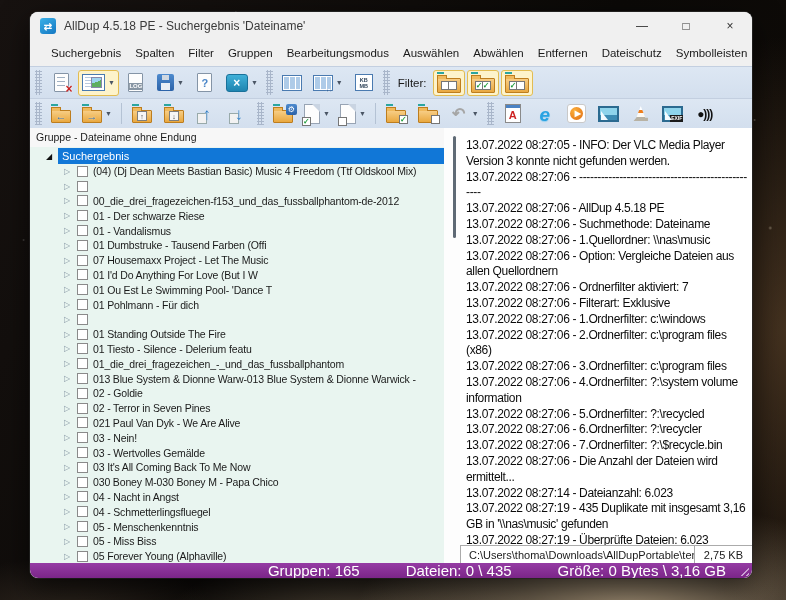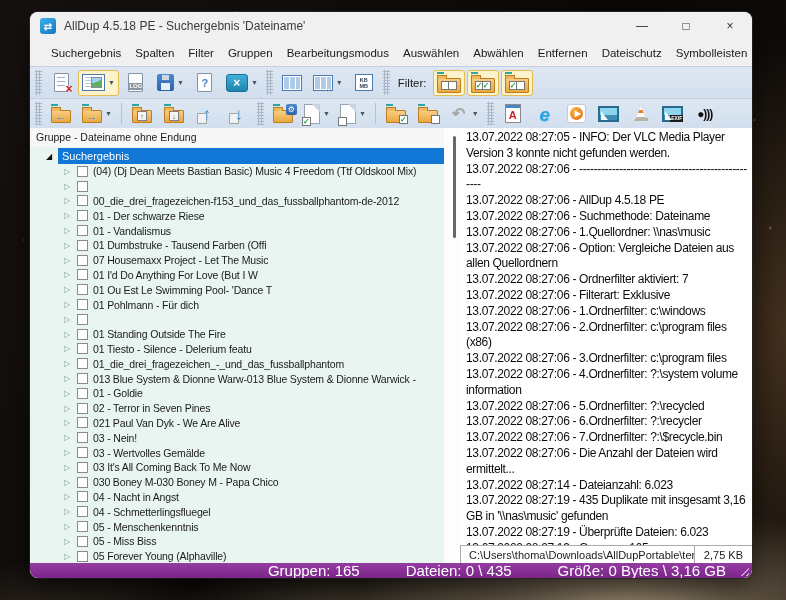--- a/index.html
+++ b/index.html
@@ -129,21 +129,21 @@
   .rootlbl { flex:1 1 auto; background:#1177d7; color:#fff; font-size:11px; padding:1px 4px; height:16px; line-height:14px; }
   .trow { height:14.8px; display:flex; align-items:center; padding-left:34px; white-space:nowrap; overflow:hidden; }
   .texp { width:13px; font-size:8px; color:#8a9aa6; flex:0 0 auto; }
   .tcb { width:11px; height:11px; background:#fff; border:1px solid #8a8a8a; margin-right:5px; flex:0 0 auto; }
   .tlbl { font-size:10.5px; letter-spacing:-0.15px; color:#1a1a1a; }
 
   .gutter { width:16px; flex:0 0 auto; background:#fdfdfd; position:relative; }
   .gthumb { position:absolute; left:9px; top:8px; width:3px; height:102px; background:#5f6a75; border-radius:2px; }
 
   .rightcol { flex:1 1 auto; display:flex; flex-direction:column; min-width:0; }
-  .log { flex:1 1 auto; background:#fff; overflow:hidden; padding:2px 2px 0 6px; }
+  .log { flex:1 1 auto; background:#fff; overflow:hidden; padding:10px 2px 0 6px; }
   .logline { font-size:12px; letter-spacing:-0.35px; line-height:15.8px; color:#0c0c0c; overflow-wrap:anywhere; }
   .filestatus { height:18px; flex:0 0 auto; background:#fff; border-top:1px solid #ababab; border-left:1px solid #ababab;
                 display:flex; align-items:center; font-size:11px; color:#1a1a1a; }
   .fpath { flex:1 1 auto; padding-left:8px; white-space:nowrap; overflow:hidden; }
   .fsize { flex:0 0 auto; border-left:1px solid #ababab; padding:0 9px; height:100%; display:flex; align-items:center; }
 
   .purplebar { height:15px; flex:0 0 auto; background:linear-gradient(#953ca4,#7b2588);
                display:flex; align-items:center; justify-content:flex-end; gap:46px; padding-right:26px;
                color:#fff; font-size:15px; position:relative; border-radius:0 0 8px 8px; }
   .rgrip { position:absolute; right:3px; bottom:2px; width:9px; height:9px;
@@ -425,21 +425,21 @@
               <span class="tlbl">01_die_drei_fragezeichen_-_und_das_fussballphantom</span>
             </div>
             <div class="trow">
               <span class="texp">▷</span>
               <span class="tcb"></span>
               <span class="tlbl">013 Blue System &amp; Dionne Warw-013 Blue System &amp; Dionne Warwick -</span>
             </div>
             <div class="trow">
               <span class="texp">▷</span>
               <span class="tcb"></span>
-              <span class="tlbl">01 - Goldie</span>
+              <span class="tlbl">02 - Goldie</span>
             </div>
             <div class="trow">
               <span class="texp">▷</span>
               <span class="tcb"></span>
               <span class="tlbl">02 - Terror in Seven Pines</span>
             </div>
             <div class="trow">
               <span class="texp">▷</span>
               <span class="tcb"></span>
               <span class="tlbl">021 Paul Van Dyk - We Are Alive</span>

